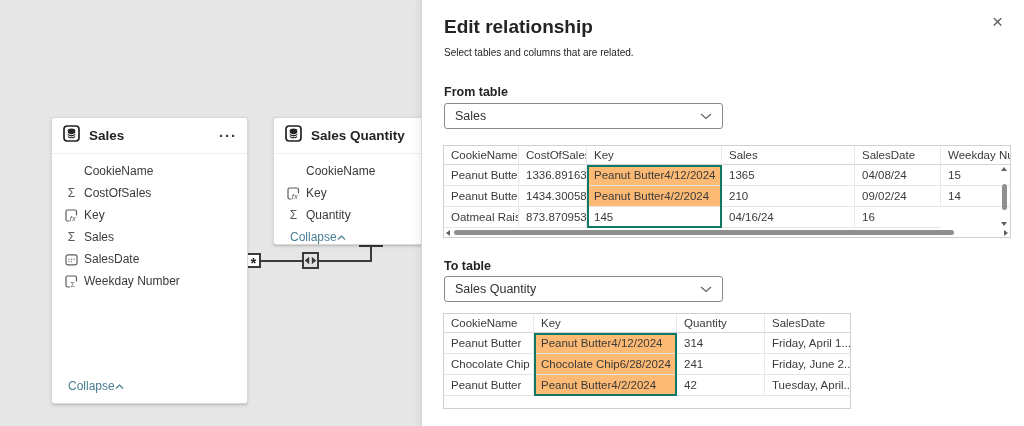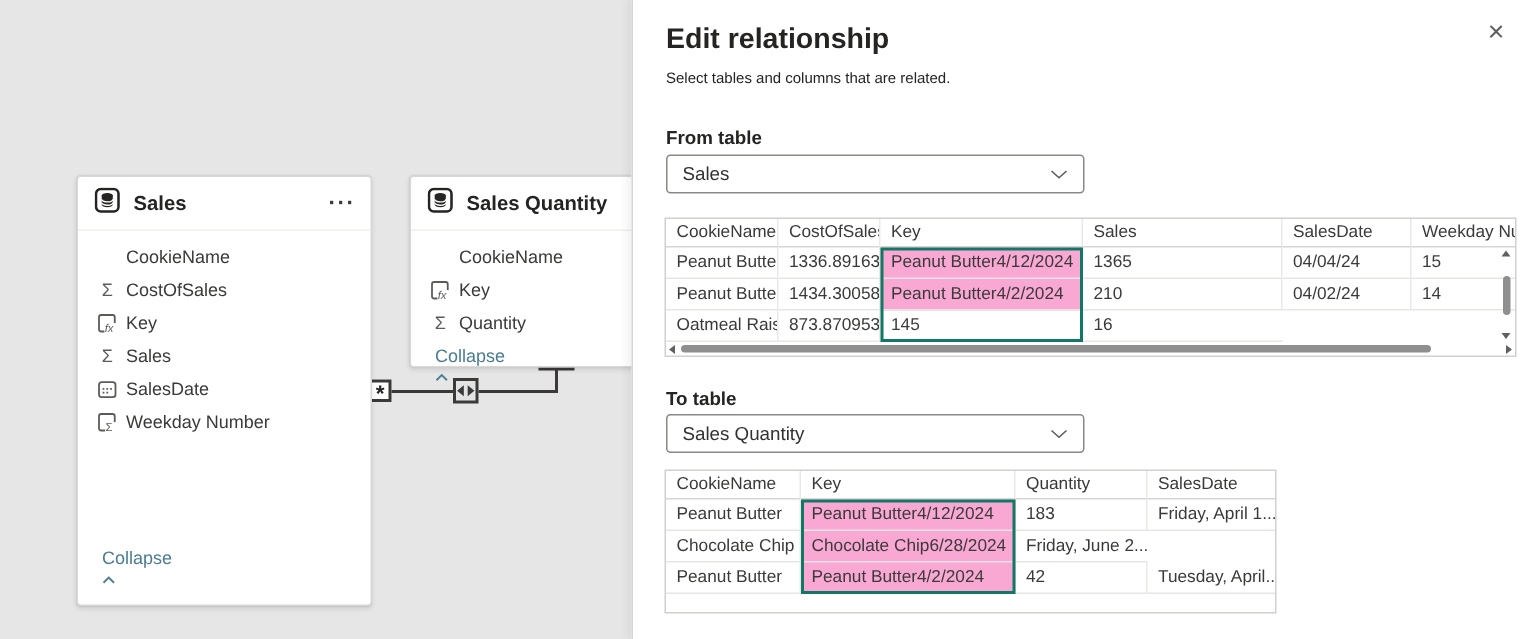--- a/index.html
+++ b/index.html
@@ -13,21 +13,21 @@
   .card-salesq{left:273px;top:117px;width:197px;height:128px;}
   .card-header{height:35px;display:flex;align-items:center;padding:0 10px 0 11px;
     border-bottom:1px solid #f0efee;}
   .card-title{font-size:13.5px;font-weight:bold;color:#252423;margin-left:9px;flex:1;}
   .card-menu{color:#3b3a39;font-size:15px;font-weight:bold;letter-spacing:1px;cursor:pointer;}
   .fields{margin-top:6px;}
   .field-row{display:flex;align-items:center;height:22px;padding-left:12px;
     color:#3b3a39;font-size:12px;}
   .field-icon{width:15px;display:flex;justify-content:center;align-items:center;margin-right:5px;
     color:#5d5b58;font-size:12px;flex:none;}
-  .collapse{color:#4a7d92;font-size:12px;display:flex;align-items:flex-start;gap:0;cursor:pointer;flex-direction:column;}
+  .collapse{color:#4a7d92;font-size:12px;display:flex;align-items:flex-start;gap:0;cursor:pointer;}
   .collapse-abs{position:absolute;left:16px;bottom:10px;}
   .collapse-flow{margin:4px 0 0 16px;}
 
   
   .rel-seg{position:absolute;background:#3b3a39;}
   .rel-h{left:247px;top:260px;width:125px;height:2px;}
   .rel-v{left:370px;top:246px;width:2px;height:16px;}
   .rel-cap{left:359px;top:245px;width:24px;height:2px;}
   .marker{position:absolute;box-sizing:border-box;border:2px solid #3b3a39;
     display:flex;align-items:center;justify-content:center;}
@@ -56,21 +56,21 @@
     font-size:11.5px;color:#3b3a39;}
   .grid-from{left:21px;top:145px;width:568px;height:93px;}
   .grid-to{left:21px;top:313px;width:408px;height:96px;}
   .g-row{display:grid;}
   .grid-from .g-row{grid-template-columns:75px 68px 135px 133px 86px 1fr;}
   .grid-to .g-row{grid-template-columns:90px 143px 88px 1fr;}
   .g-cell{height:21px;line-height:21px;padding:0 7px;border-right:1px solid #ebe9e7;
     border-bottom:1px solid #e8e6e4;white-space:nowrap;overflow:hidden;box-sizing:border-box;}
   .g-row .g-cell:last-child{border-right:none;}
   .g-head .g-cell{height:19px;line-height:19px;border-bottom:1px solid #d8d6d4;}
-  .sel-cell{background:#f9a8d4;}
+  .sel-cell{background:#fdba74;}
   .sel-outline{position:absolute;border:2px solid #117865;box-sizing:border-box;pointer-events:none;}
   .grid-from .sel-outline{left:143px;top:19px;width:135px;height:63px;}
   .grid-to .sel-outline{left:90px;top:19px;width:143px;height:63px;}
 
   
   .vscroll{position:absolute;right:2px;top:21px;width:8px;height:59px;display:flex;
     flex-direction:column;align-items:center;justify-content:space-between;cursor:pointer;}
   .vthumb{width:5px;height:26px;background:#8f8f8f;border-radius:3px;}
   .hscroll{position:absolute;left:2px;right:2px;bottom:1px;height:7px;display:flex;
     align-items:center;cursor:pointer;}
@@ -235,35 +235,36 @@
       <div class="g-cell">Key</div>
       <div class="g-cell">Sales</div>
       <div class="g-cell">SalesDate</div>
       <div class="g-cell">Weekday Number</div>
     </div>
     <div class="g-row">
       <div class="g-cell">Peanut Butter</div>
       <div class="g-cell">1336.8916311...</div>
       <div class="g-cell sel-cell">Peanut Butter4/12/2024</div>
       <div class="g-cell">1365</div>
-      <div class="g-cell">04/04/24</div>
+      <div class="g-cell">04/08/24</div>
       <div class="g-cell">15</div>
     </div>
     <div class="g-row">
       <div class="g-cell">Peanut Butter</div>
       <div class="g-cell">1434.3005858...</div>
       <div class="g-cell sel-cell">Peanut Butter4/2/2024</div>
       <div class="g-cell">210</div>
-      <div class="g-cell">04/02/24</div>
+      <div class="g-cell">09/02/24</div>
       <div class="g-cell">14</div>
     </div>
     <div class="g-row">
       <div class="g-cell">Oatmeal Raisin</div>
       <div class="g-cell">873.87095356...</div>
       <div class="g-cell">145</div>
+      <div class="g-cell">04/16/24</div>
       <div class="g-cell">16</div>
     </div>
     <div class="sel-outline"></div>
     <div class="vscroll">
       <div class="tri-up"></div>
       <div class="vthumb"></div>
       <div class="tri-down"></div>
     </div>
     <div class="hscroll">
       <div class="tri-left"></div>
@@ -285,26 +286,27 @@
   <div class="grid grid-to">
     <div class="g-row g-head">
       <div class="g-cell">CookieName</div>
       <div class="g-cell">Key</div>
       <div class="g-cell">Quantity</div>
       <div class="g-cell">SalesDate</div>
     </div>
     <div class="g-row">
       <div class="g-cell">Peanut Butter</div>
       <div class="g-cell sel-cell">Peanut Butter4/12/2024</div>
-      <div class="g-cell">183</div>
+      <div class="g-cell">314</div>
       <div class="g-cell">Friday, April 1...</div>
     </div>
     <div class="g-row">
       <div class="g-cell">Chocolate Chip</div>
       <div class="g-cell sel-cell">Chocolate Chip6/28/2024</div>
+      <div class="g-cell">241</div>
       <div class="g-cell">Friday, June 2...</div>
     </div>
     <div class="g-row">
       <div class="g-cell">Peanut Butter</div>
       <div class="g-cell sel-cell">Peanut Butter4/2/2024</div>
       <div class="g-cell">42</div>
       <div class="g-cell">Tuesday, April...</div>
     </div>
     <div class="sel-outline"></div>
   </div>

